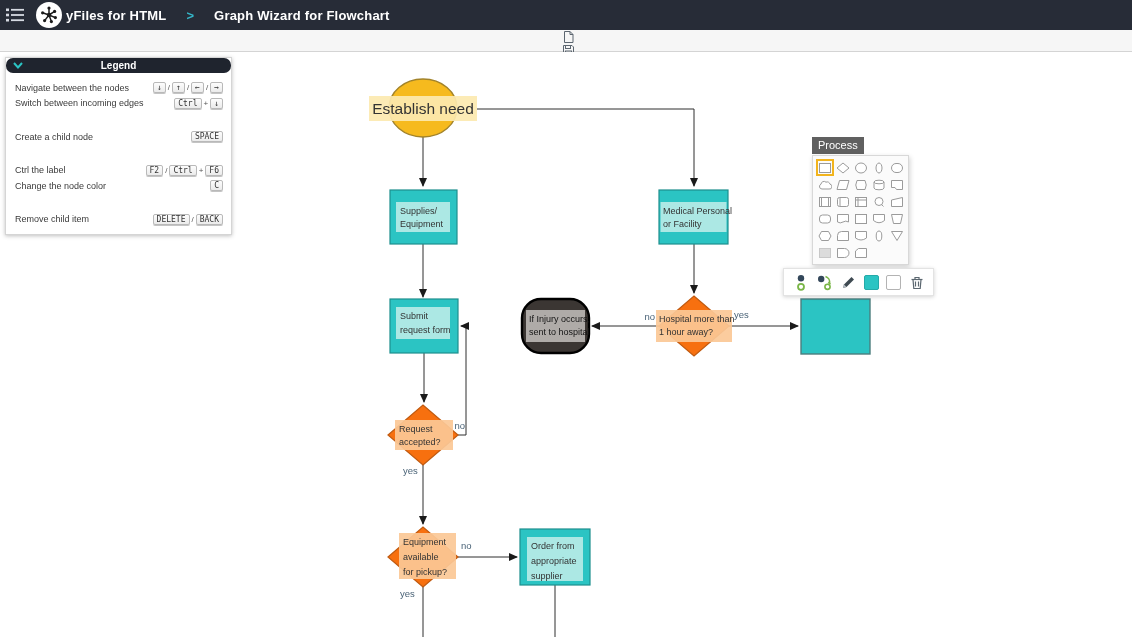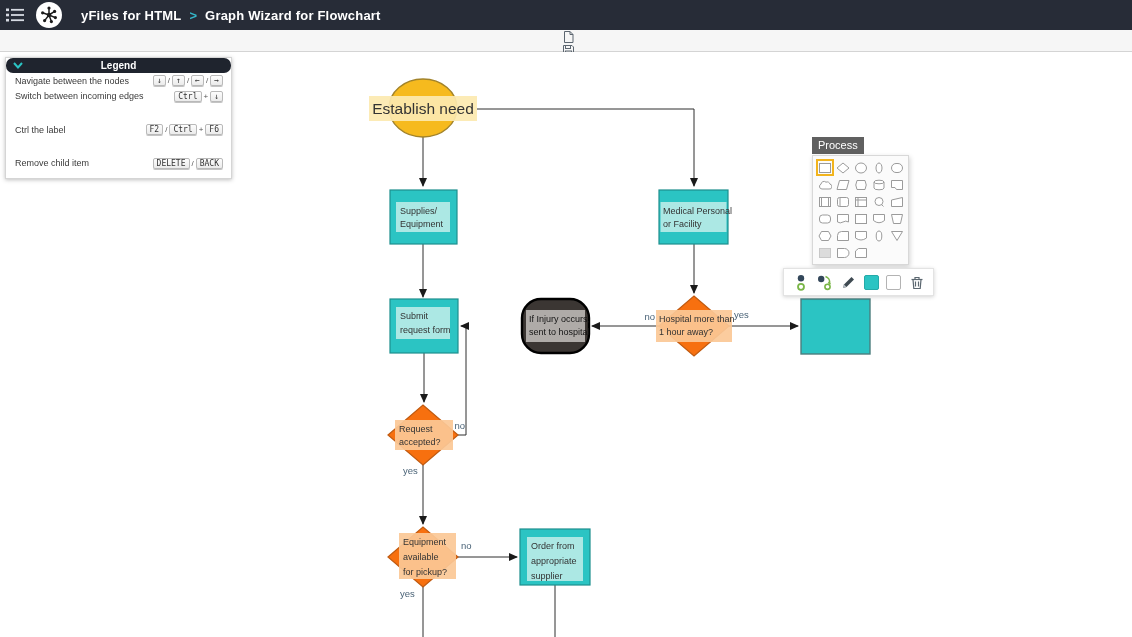--- a/index.html
+++ b/index.html
@@ -3,41 +3,41 @@
 <meta charset="utf-8">
 <style>
   * { margin:0; padding:0; box-sizing:border-box; }
   html,body { width:1132px; height:637px; overflow:hidden; font-family:"Liberation Sans", sans-serif; background:#fff; }
   .app { position:relative; width:1132px; height:637px; }
 
   
   .header { position:absolute; left:0; top:0; width:1132px; height:30px; background:#272c37; display:flex; align-items:center; }
   .list-btn { width:30px; height:30px; display:flex; align-items:center; justify-content:center; cursor:pointer; }
   .logo { margin-left:6px; width:26px; height:26px; }
-  .titles { margin-left:19px; display:flex; align-items:flex-end; gap:8px; }
+  .titles { margin-left:4px; display:flex; align-items:flex-end; gap:20px; }
   .app-title, .page-title { color:#ffffff; font-size:13px; font-weight:600; letter-spacing:.2px; }
   .crumb-sep { color:#35b7c9; font-size:13px; font-weight:700; }
 
   
   .toolbar { position:absolute; left:0; top:30px; width:1132px; height:22px; background:#f6f6f6; border-bottom:1px solid #d4d4d4; display:flex; align-items:center; padding-left:4px;flex-direction:column; }
   .tb-btn { width:20px; height:18px; display:flex; align-items:center; justify-content:center; cursor:pointer; border-radius:2px; }
   .tb-sep { width:1px; height:14px; background:#cccccc; margin:0 4px; }
   .tb-txt { font-size:8px; font-weight:700; color:#5c6670; }
   .uglyph { font-family:"DejaVu Sans", sans-serif; font-size:13px; color:#5c6670; line-height:1; }
 
   
   .canvas { position:absolute; left:0; top:52px; width:1132px; height:585px; background:#ffffff; }
   svg text { font-family:"Liberation Sans", sans-serif; }
 
   
   .legend { position:absolute; left:5px; top:5px; width:227px; background:#ffffff; border:1px solid #d5d5d5; box-shadow:0 1px 4px rgba(0,0,0,.25); }
   .legend-header { position:relative; height:15px; background:#1f242e; display:flex; align-items:center;border-radius:7px; }
   .legend-header .chev { position:absolute; left:7px; top:4px; cursor:pointer; }
   .legend-title { width:100%; text-align:center; color:#fff; font-size:10px; font-weight:700; }
-  .legend-body { padding:0 8px 7px 9px; }
+  .legend-body { padding:7px 8px 7px 9px; }
   .lrow { height:15.5px; display:flex; align-items:center; justify-content:space-between; }
   .lrow.gap { margin-top:18px; }
   .llabel { font-size:9px; color:#3a3a3a; }
   .keys { display:flex; align-items:center; }
   .kc { font-family:"DejaVu Sans Mono", monospace; font-size:8px; color:#333; background:linear-gradient(#fdfdfd,#ebebeb); border:1px solid #b9b9b9; border-radius:2px; box-shadow:0 1px 0 #c4c4c4; padding:0 3px; height:11px; line-height:10px; min-width:7px; text-align:center; }
   .sp { font-size:8px; color:#555; margin:0 2px; }
 
   
   .process-badge { position:absolute; left:812px; top:85px; background:#606060; color:#fff; font-size:11px; padding:2px 6px 3px; }
   .palette { position:absolute; left:812px; top:103px; width:97px; height:110px; background:#fbfbfb; border:1px solid #d8d8d8; box-shadow:1px 2px 5px rgba(0,0,0,.18); padding:3px; display:grid; grid-template-columns:repeat(5,18px); grid-auto-rows:17px; }
@@ -288,27 +288,39 @@
         </div>
         <div class="lrow">
           <span class="llabel">Switch between incoming edges</span>
           <span class="keys">
               <span class="kc">Ctrl</span>
               <span class="sp">+</span>
               <span class="kc">↓</span>
             </span>
         </div>
         <div class="lrow gap">
+          <span class="llabel">Create a child node</span>
+          <span class="keys">
+              <span class="kc">SPACE</span>
+            </span>
+        </div>
+        <div class="lrow gap">
           <span class="llabel">Ctrl the label</span>
           <span class="keys">
               <span class="kc">F2</span>
               <span class="sp">/</span>
               <span class="kc">Ctrl</span>
               <span class="sp">+</span>
               <span class="kc">F6</span>
+            </span>
+        </div>
+        <div class="lrow">
+          <span class="llabel">Change the node color</span>
+          <span class="keys">
+              <span class="kc">C</span>
             </span>
         </div>
         <div class="lrow gap">
           <span class="llabel">Remove child item</span>
           <span class="keys">
               <span class="kc">DELETE</span>
               <span class="sp">/</span>
               <span class="kc">BACK</span>
             </span>
         </div>

